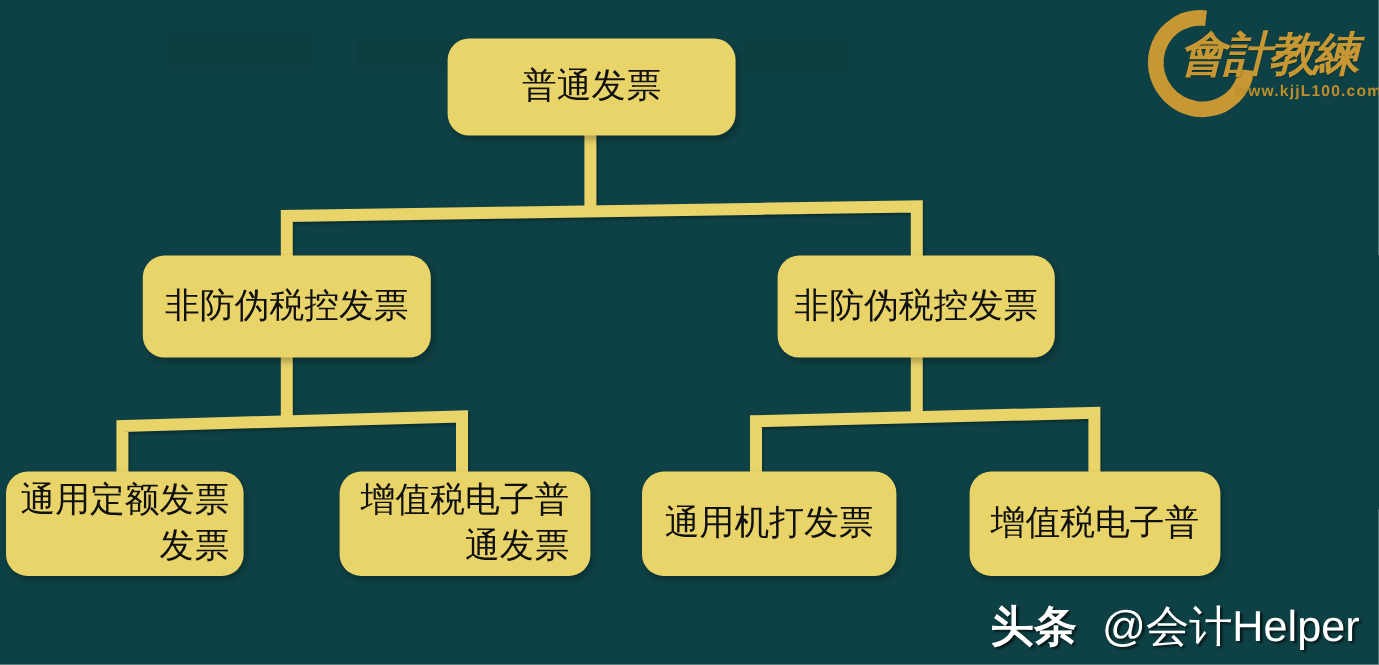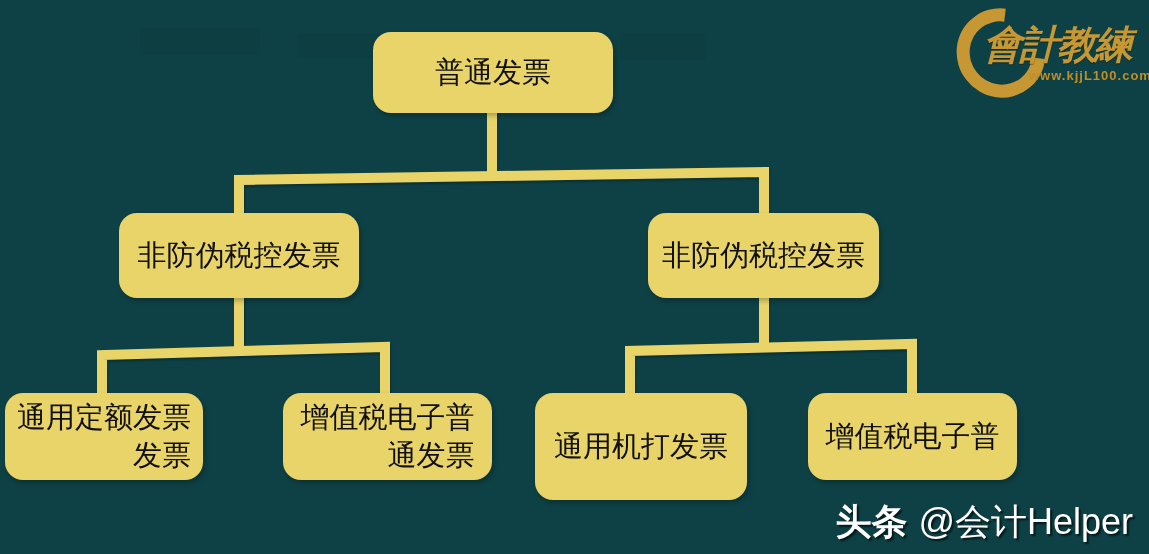--- a/index.html
+++ b/index.html
@@ -35,21 +35,21 @@
     color:var(--node-text,#101010);
     font-size:29px;line-height:1.28;
     box-shadow:2px 3px 5px rgba(0,0,0,.25);
   }
   .node .node-label{white-space:pre-line;}
   .n-root {left:373px;top:32px; width:240px;height:81px;}
   .n-l2a  {left:119px;top:213px;width:240px;height:85px;}
   .n-l2b  {left:648px;top:213px;width:231px;height:85px;}
   .n-l3a  {left:5px;  top:393px;width:198px;height:87px;}
   .n-l3b  {left:283px;top:393px;width:209px;height:87px;}
-  .n-l3c  {left:535px;top:393px;width:212px;height:107px;}
+  .n-l3c  {left:535px;top:393px;width:212px;height:87px;}
   .n-l3d  {left:808px;top:393px;width:209px;height:87px;}
 
   
   .logo{position:absolute;left:945px;top:2px;width:200px;height:94px;z-index:3;}
   .logo-c{
     position:absolute;left:12px;top:6px;width:62px;height:64px;
     border:13px solid var(--logo-gold,#c69733);
     border-right-color:transparent;
     border-radius:50%;
     transform:rotate(-38deg);
@@ -66,21 +66,21 @@
   .logo-url{
     position:absolute;left:84px;top:66px;
     font-size:13px;font-weight:bold;letter-spacing:1px;
     color:var(--url-gold,#bd8e2a);
     white-space:nowrap;
   }
 
   
   .watermark{
     position:absolute;right:16px;bottom:7px;z-index:3;
-    display:flex;align-items:baseline;gap:11px;
+    display:flex;align-items:baseline;gap:21px;
     color:var(--watermark-text,#ffffff);
     text-shadow:2px 2px 2px rgba(0,0,0,.65);
     white-space:nowrap;
   }
   .wm-platform{font-size:36px;font-weight:bold;}
   .wm-handle{font-size:36px;font-weight:normal;}
 </style>
 </head>
 <body>
 

